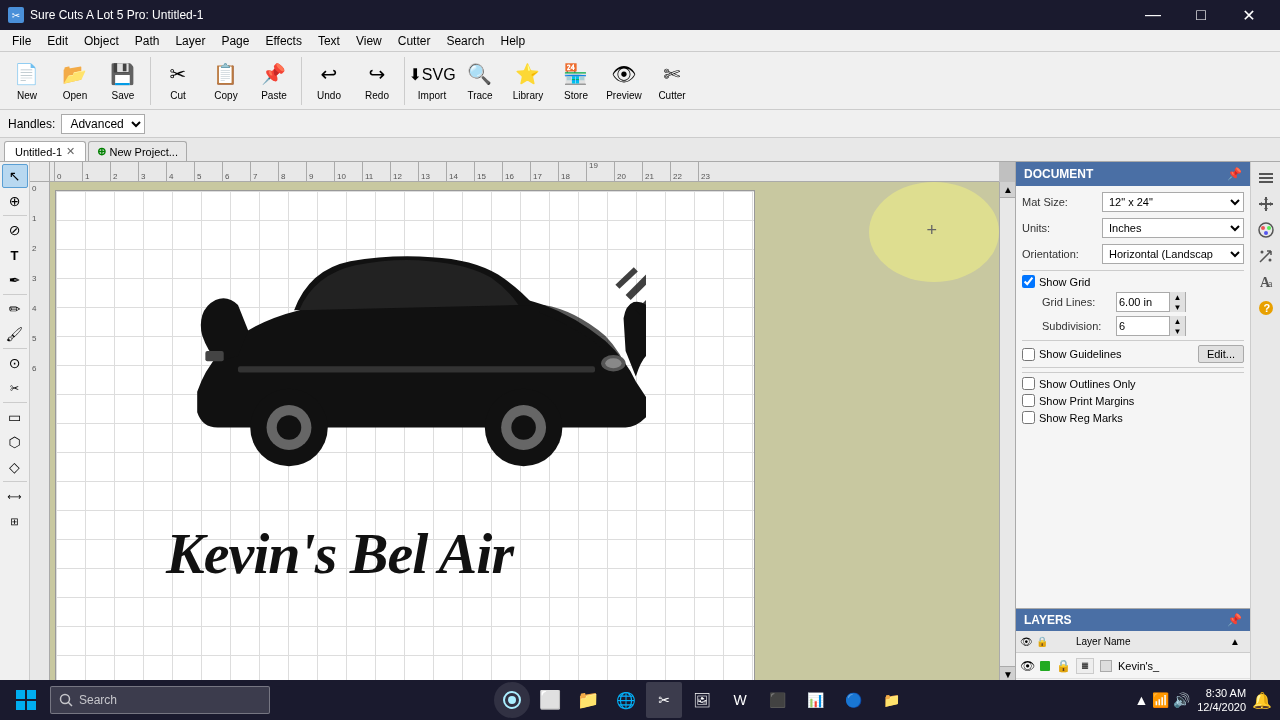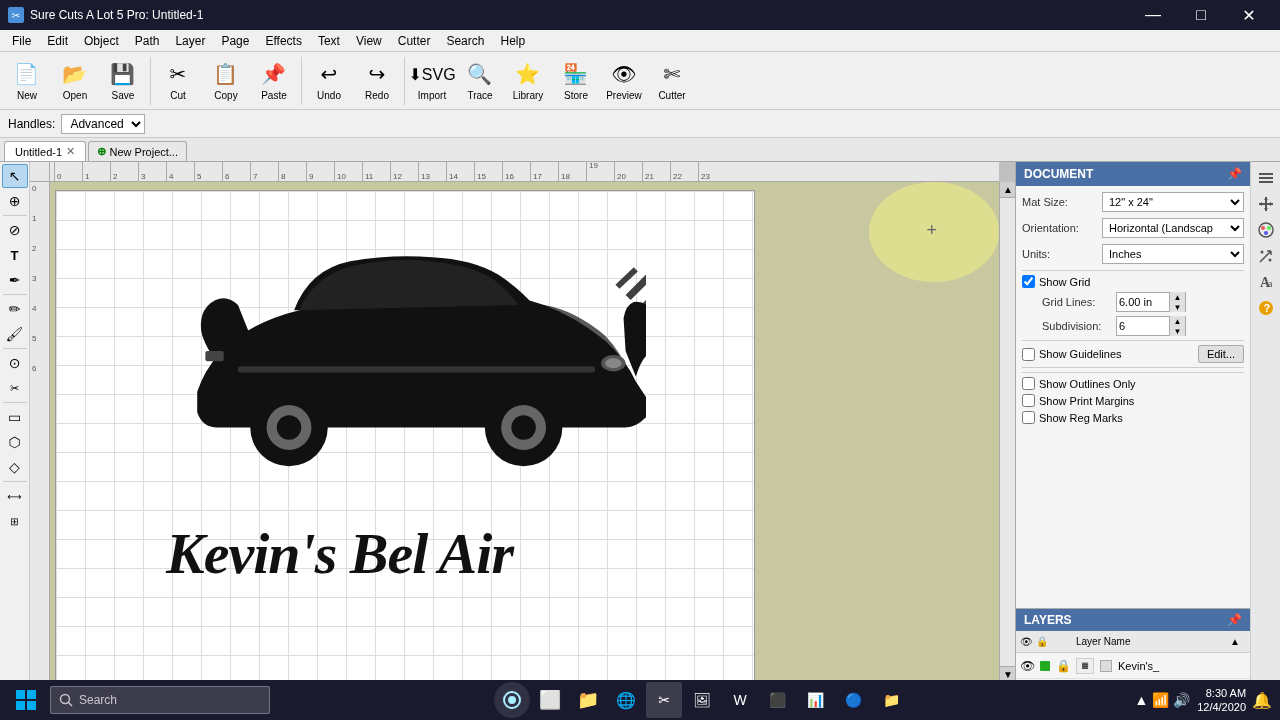--- a/index.html
+++ b/index.html
@@ -460,36 +460,36 @@
               <div class="doc-control">
                 <select class="doc-select">
                   <option>12" x 24"</option>
                   <option>12" x 12"</option>
                   <option>24" x 24"</option>
                 </select>
               </div>
             </div>
 
             <div class="doc-row">
-              <span class="doc-label">Orientation:</span>
-              <div class="doc-control">
-                <select class="doc-select">
-                  <option>Horizontal (Landscap</option>
-                  <option>Vertical (Portrait)</option>
-                </select>
-              </div>
-            </div>
-
-            <div class="doc-row">
               <span class="doc-label">Units:</span>
               <div class="doc-control">
                 <select class="doc-select">
                   <option>Inches</option>
                   <option>Centimeters</option>
                   <option>Millimeters</option>
+                </select>
+              </div>
+            </div>
+
+            <div class="doc-row">
+              <span class="doc-label">Orientation:</span>
+              <div class="doc-control">
+                <select class="doc-select">
+                  <option>Horizontal (Landscap</option>
+                  <option>Vertical (Portrait)</option>
                 </select>
               </div>
             </div>
             <div class="doc-divider"></div>
 
             <div class="doc-checkbox">
               <input type="checkbox" id="cb-grid" checked="" style="">
               <label for="cb-grid">Show Grid</label>
             </div>
 

